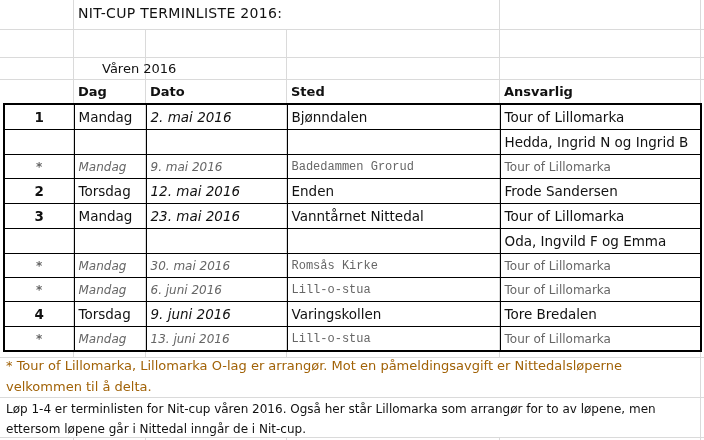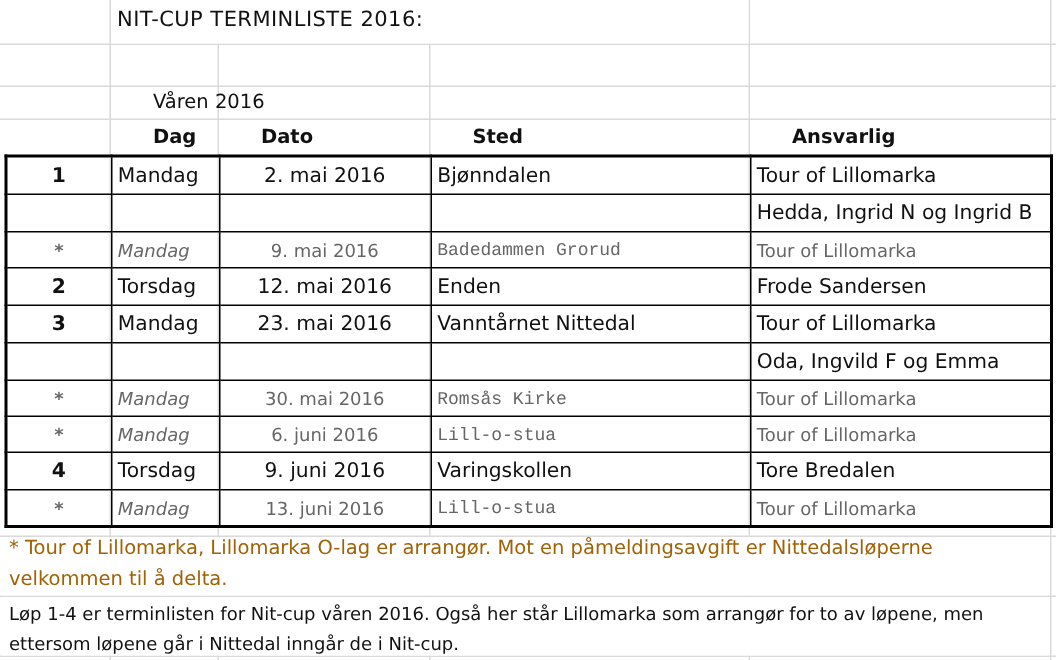--- a/index.html
+++ b/index.html
@@ -7,39 +7,39 @@
     width:704px; height:440px; overflow:hidden; background:#ffffff; position:relative;
     font-family: "DejaVu Sans", sans-serif; color:#111;
   }
   .vline { position:absolute; top:0; width:1px; background:#dadada; height:440px; }
   .hline { position:absolute; left:0; height:1px; background:#dadada; width:704px; }
   .title {
     position:absolute; left:78px; top:5px; font-size:14px; letter-spacing:0.3px; color:#111;
     font-family:"DejaVu Sans", sans-serif; font-weight:normal;
   }
   .subtitle { position:absolute; left:78px; top:61px; font-size:13px; color:#111;margin-left:24px; }
-  .hdr { position:absolute; top:84px; font-size:13px; font-weight:bold; color:#111;margin-left:24px; }
+  .hdr { position:absolute; top:84px; font-size:13px; font-weight:bold; color:#111; }
   table.sched {
     position:absolute; left:3px; top:103px; width:697px; border-collapse:collapse;
     border:2.5px solid #000; table-layout:fixed;
   }
   table.sched td {
     border:1px solid #000; padding:0 4px; font-size:13px; white-space:nowrap; overflow:hidden;
   }
   table.sched col.c1 { width:70px; }
   table.sched col.c2 { width:72px; }
   table.sched col.c3 { width:141px; }
   table.sched col.c4 { width:213px; }
   table.sched col.c5 { width:201px; }
   tr.r-main td { height:24px; font-size:13.5px; color:#111; }
   tr.r-sub td { height:23px; color:#666; font-size:12px; }
   tr.r-empty td { height:24px; }
   td.num { text-align:center; font-weight:bold; }
   td.star { text-align:center; color:#e8901e; font-weight:bold; }
-  td.date { text-align:center; }
+  td.date { text-align:left;font-style:italic; }
   tr.r-sub td.dag { font-style:italic; }
   tr.r-sub td.sted { font-family:Liberation Mono, monospace; font-size:12px; }
   .footnote {
     position:absolute; left:6px; top:355px; width:690px; font-size:13px; line-height:21px; color:#a16207;
   }
   .note {
     position:absolute; left:6px; top:399px; width:690px; font-size:12px; line-height:20px; color:#111;
   }
   .white-cover { position:absolute; background:#fff; }
 </style>

